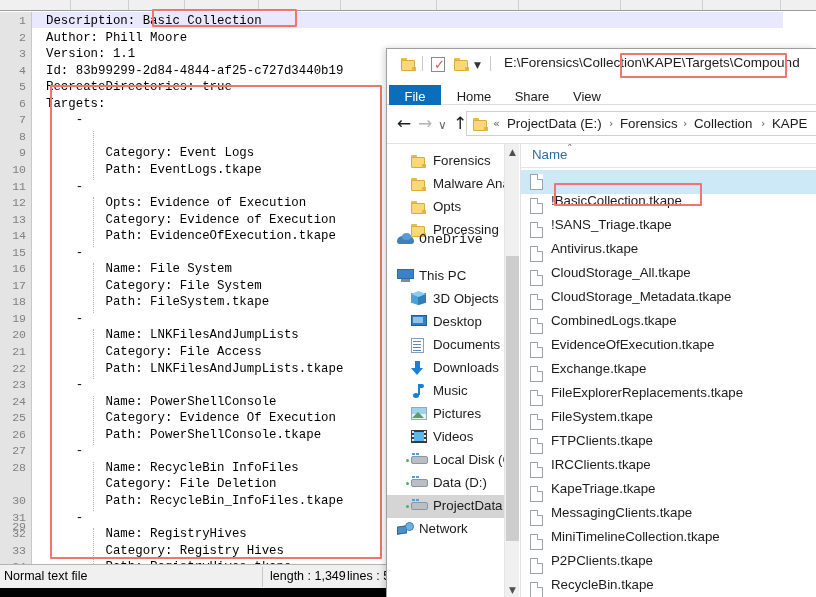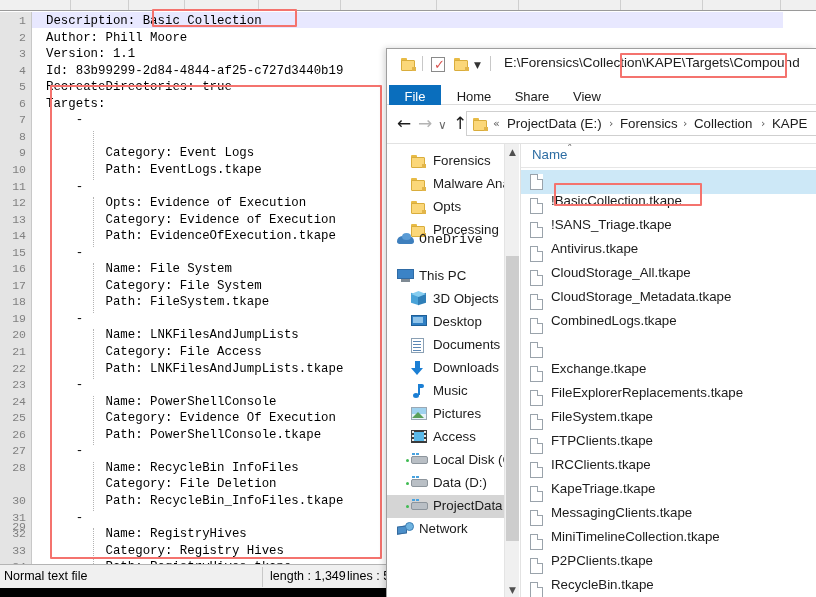--- a/index.html
+++ b/index.html
@@ -596,21 +596,21 @@
           <div class="tree-item" style="top: 236px;">
             <span class="t-ico" style="left: 24px;"><span class="ico-music"><span class="stem"></span><span class="flag"></span><span class="head"></span></span></span>
             <span class="t-label" style="left: 46px;">Music</span>
           </div>
           <div class="tree-item" style="top: 259px;">
             <span class="t-ico" style="left: 24px;"><span class="ico-pics"><span class="fr"></span><span class="sky"></span><span class="hill"></span></span></span>
             <span class="t-label" style="left: 46px;">Pictures</span>
           </div>
           <div class="tree-item" style="top: 282px;">
             <span class="t-ico" style="left: 24px;"><span class="ico-vids"><span class="film"></span><span class="pic"></span><span class="pf" style="left:1px;top:1px"></span><span class="pf" style="left:1px;top:5px"></span><span class="pf" style="left:1px;top:9px"></span><span class="pf" style="left:13px;top:1px"></span><span class="pf" style="left:13px;top:5px"></span><span class="pf" style="left:13px;top:9px"></span></span></span>
-            <span class="t-label" style="left: 46px;">Access</span>
+            <span class="t-label" style="left: 46px;">Videos</span>
           </div>
           <div class="tree-item" style="top: 305px;">
             <span class="t-ico" style="left: 24px;"><span class="ico-drive"><span class="win">
                   <i style="left:0;top:0"></i>
                   <i style="left:4px;top:0"></i>
                   <i style="left:0;top:3px"></i>
                   <i style="left:4px;top:3px"></i>
                 </span><span class="d1"></span><span class="led"></span></span></span>
             <span class="t-label" style="left: 46px;">Local Disk (C:)</span>
           </div>
@@ -682,20 +682,21 @@
           <div class="file-row" style="top: 146px;">
             <span class="file-ico">
               <span class="corner"></span>
             </span>
             <span class="file-name">CombinedLogs.tkape</span>
           </div>
           <div class="file-row" style="top: 170px;">
             <span class="file-ico">
               <span class="corner"></span>
             </span>
+            <span class="file-name">EvidenceOfExecution.tkape</span>
           </div>
           <div class="file-row" style="top: 194px;">
             <span class="file-ico">
               <span class="corner"></span>
             </span>
             <span class="file-name">Exchange.tkape</span>
           </div>
           <div class="file-row" style="top: 218px;">
             <span class="file-ico">
               <span class="corner"></span>

